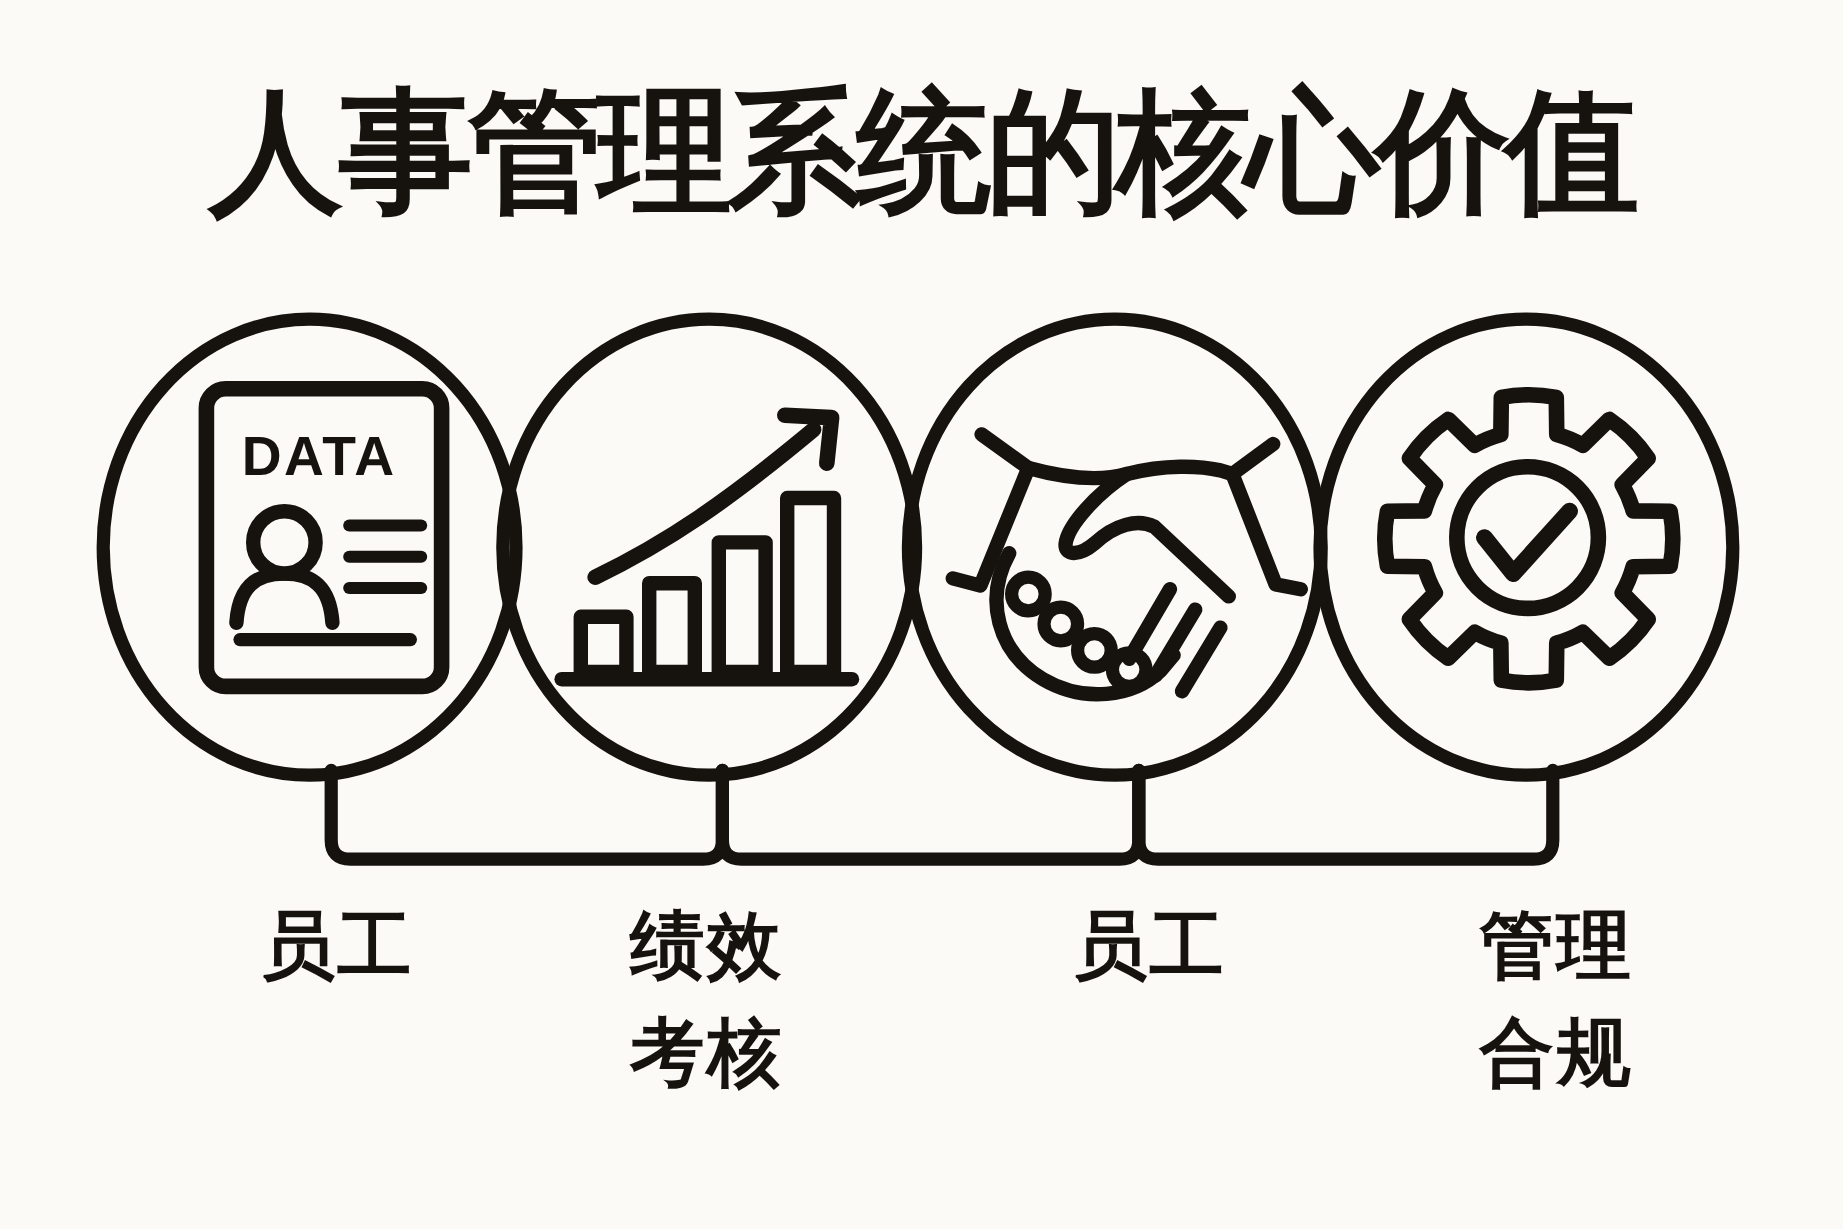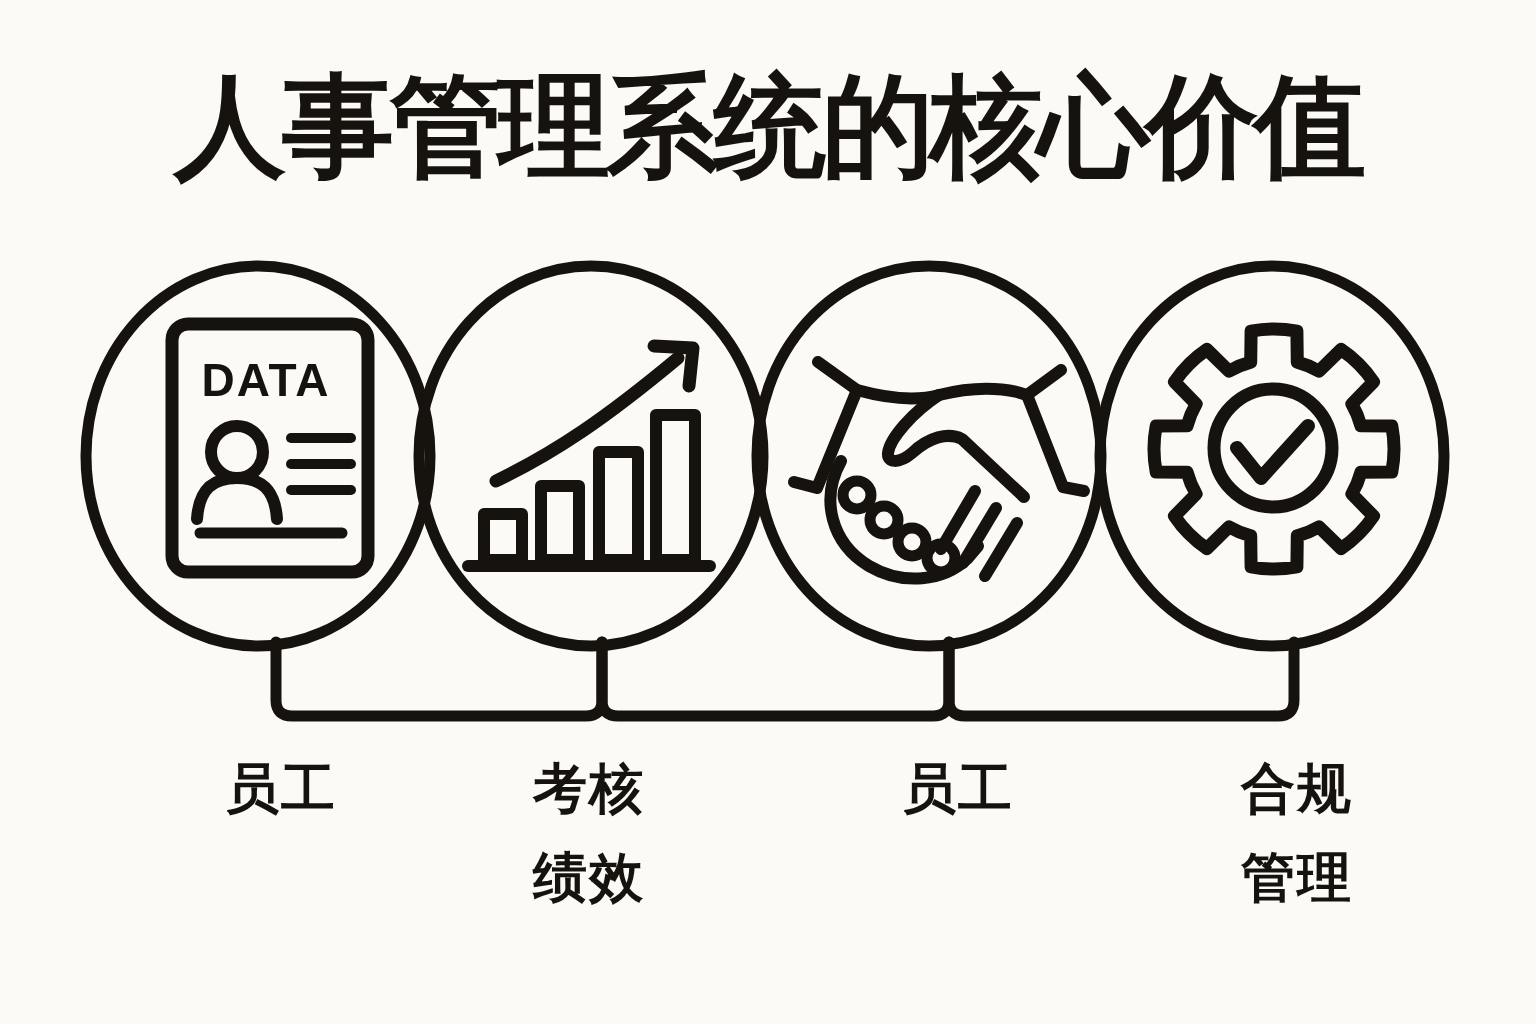--- a/index.html
+++ b/index.html
@@ -20,21 +20,21 @@
     color:var(--ink);
     line-height:1.2;
     white-space:nowrap;
   }
   .art{position:absolute;left:0;top:0;}
   .art *{vector-effect:none;}
   .stroke{stroke:var(--ink);fill:none;stroke-linecap:round;stroke-linejoin:round;}
   .label{
     position:absolute;top:744px;width:340px;
     text-align:center;
-    font-size:54px;font-weight:900;line-height:89px;
+    font-size:62px;font-weight:900;line-height:89px;
     color:var(--ink);letter-spacing:2px;
     white-space:nowrap;
   }
   .label span{display:block;}
   .data-text{
     font-family:"Liberation Sans","DejaVu Sans",sans-serif;
     font-weight:bold;font-size:46px;letter-spacing:2px;
     fill:var(--ink);
   }
 </style>
@@ -100,24 +100,24 @@
       <path class="stroke" stroke-width="13" id="gear-outline" d="M 1297.3 362.1 L 1296.9 331.2 A 120 120 0 0 0 1251.1 331.2 L 1250.7 362.1 A 90 90 0 0 0 1229.0 371.1 L 1206.9 349.5 A 120 120 0 0 0 1174.5 381.9 L 1196.1 404.0 A 90 90 0 0 0 1187.1 425.7 L 1156.2 426.1 A 120 120 0 0 0 1156.2 471.9 L 1187.1 472.3 A 90 90 0 0 0 1196.1 494.0 L 1174.5 516.1 A 120 120 0 0 0 1206.9 548.5 L 1229.0 526.9 A 90 90 0 0 0 1250.7 535.9 L 1251.1 566.8 A 120 120 0 0 0 1296.9 566.8 L 1297.3 535.9 A 90 90 0 0 0 1319.0 526.9 L 1341.1 548.5 A 120 120 0 0 0 1373.5 516.1 L 1351.9 494.0 A 90 90 0 0 0 1360.9 472.3 L 1391.8 471.9 A 120 120 0 0 0 1391.8 426.1 L 1360.9 425.7 A 90 90 0 0 0 1351.9 404.0 L 1373.5 381.9 A 120 120 0 0 0 1341.1 349.5 L 1319.0 371.1 A 90 90 0 0 0 1297.3 362.1 Z"></path>
       <circle class="stroke" stroke-width="13" cx="1273" cy="448" r="59"></circle>
       <path class="stroke" stroke-width="14" d="M 1237 448 L 1261 478 L 1308 426"></path>
     </g>
   </svg>
 
   <div class="label" style="left:111px;">
     <span>员工</span>
   </div>
   <div class="label" style="left:419px;">
+    <span>绩效</span>
     <span>考核</span>
-    <span>绩效</span>
   </div>
   <div class="label" style="left:788px;">
     <span>员工</span>
   </div>
   <div class="label" style="left:1127px;">
+    <span>管理</span>
     <span>合规</span>
-    <span>管理</span>
   </div>
 
 </div>
 
 </body></html>

